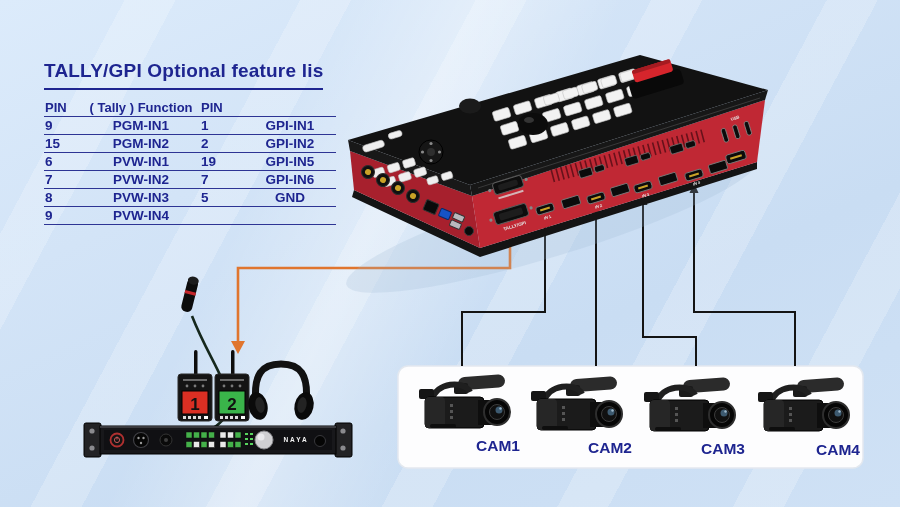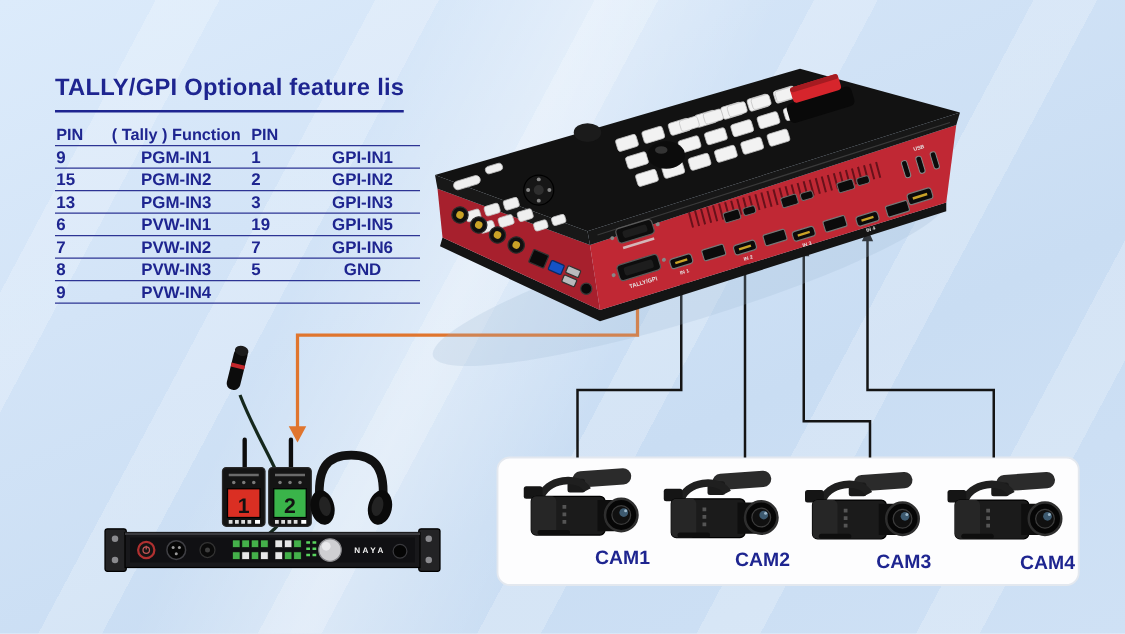--- a/index.html
+++ b/index.html
@@ -411,26 +411,20 @@
         <span class="pin">1</span>
         <span class="fn">GPI-IN1</span>
   </div>
   <div class="trow">
     <span class="pin">15</span>
         <span class="fn">PGM-IN2</span>
         <span class="pin">2</span>
         <span class="fn">GPI-IN2</span>
   </div>
   <div class="trow">
-    <span class="pin">13</span>
-        <span class="fn">PGM-IN3</span>
-        <span class="pin">3</span>
-        <span class="fn">GPI-IN3</span>
-  </div>
-  <div class="trow">
     <span class="pin">6</span>
         <span class="fn">PVW-IN1</span>
         <span class="pin">19</span>
         <span class="fn">GPI-IN5</span>
   </div>
   <div class="trow">
     <span class="pin">7</span>
         <span class="fn">PVW-IN2</span>
         <span class="pin">7</span>
         <span class="fn">GPI-IN6</span>

